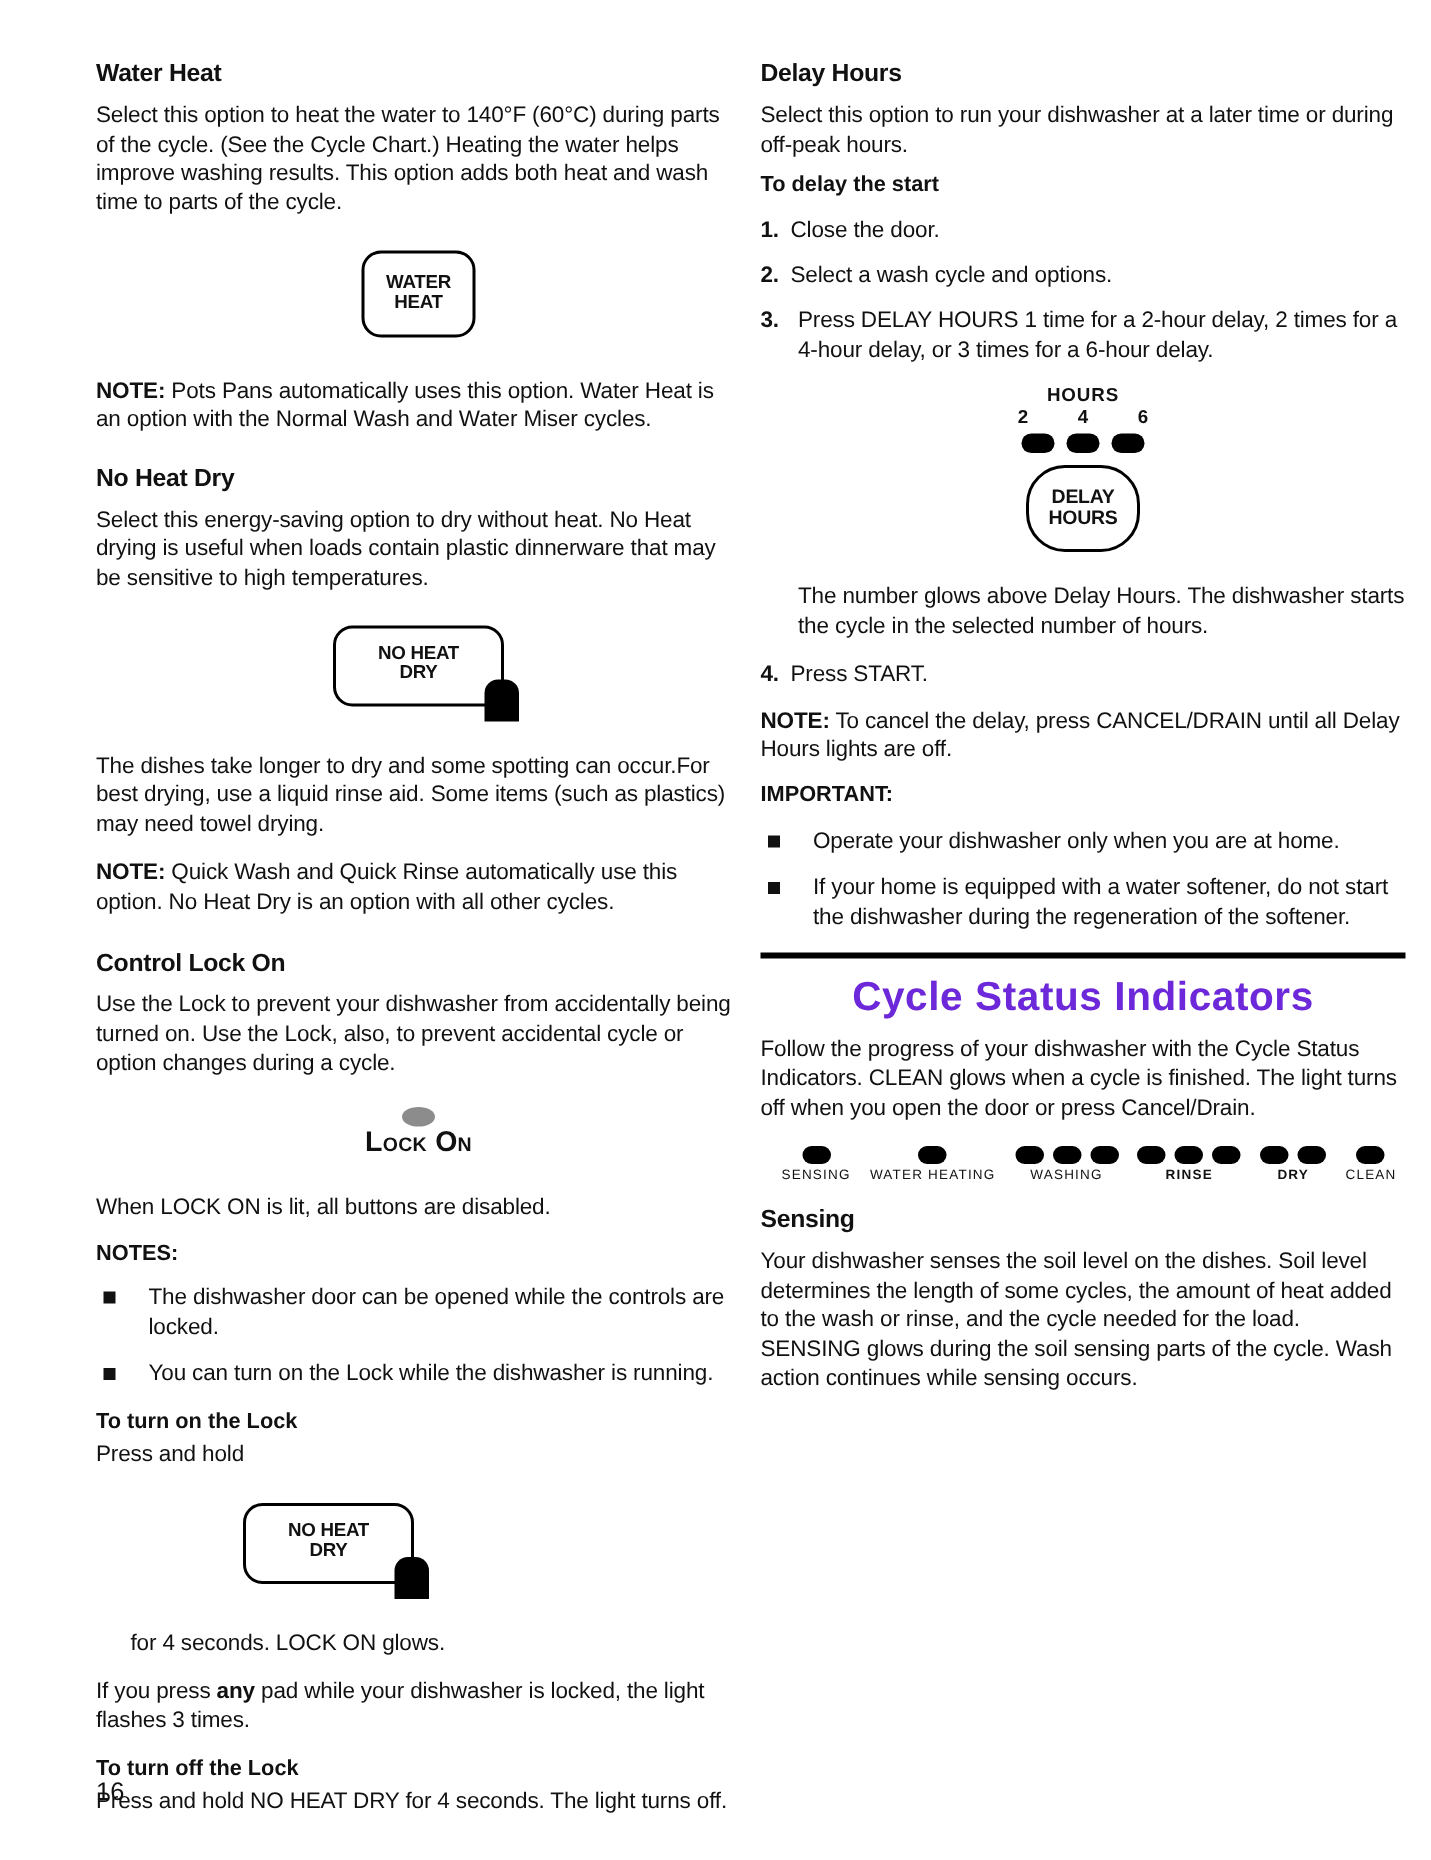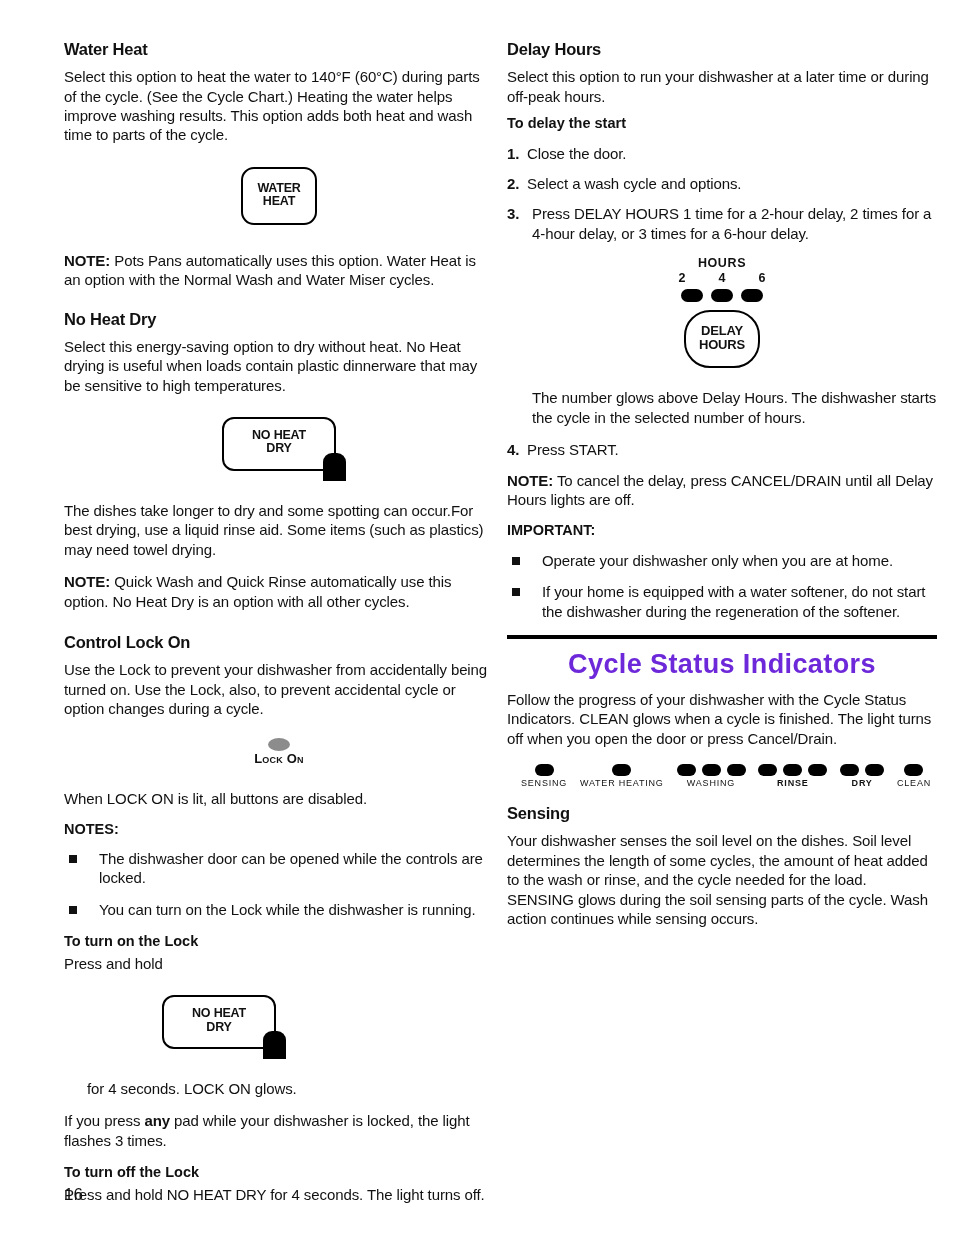--- a/index.html
+++ b/index.html
@@ -47,37 +47,37 @@
 
   
   .btnart{
     display:inline-block;border:2.5px solid #000;border-radius:13px;
     background:#fff;text-align:center;font-weight:bold;
     line-height:1.08;letter-spacing:-0.2px;position:relative;
   }
   .art-wrap{text-align:center;margin:0;position:relative;}
 
   .btn-waterheat{width:72px;padding:13px 0 14px;font-size:12.5px;}
-  .btn-noheat{width:78px;padding:10px 16px 13px;font-size:12.5px;border-radius:12px;}
+  .btn-noheat{width:78px;padding:10px 16px 13px;font-size:12.5px;}
   .btn-delay{width:72px;padding:12px 0 14px;font-size:13px;border-radius:26px;}
 
   
   .nhd-sq{
     position:absolute;right:-12px;bottom:-12px;
     width:23px;height:28px;background:#000;border-radius:9px 9px 0 0;
   }
 
   
   .lockon{text-align:center;margin:0;}
   .lockon .dot{
     width:22px;height:13px;border-radius:50%;margin:0 auto 1px;
     background:#8c8c8c;
   }
   .lockon .lbl{
-    font-size:13px;font-weight:bold;letter-spacing:0.2px;line-height:1.1;
+    font-size:19px;font-weight:bold;letter-spacing:0.2px;line-height:1.1;
     font-variant:small-caps;
   }
 
   
   .hours-art{text-align:center;margin:0;}
   .hours-art .hdr{font-size:12.5px;font-weight:bold;letter-spacing:0.6px;margin-bottom:1px;}
   .hours-art .nums{
     display:flex;justify-content:center;gap:18px;
     font-size:12.5px;font-weight:bold;margin-bottom:4px;
   }

